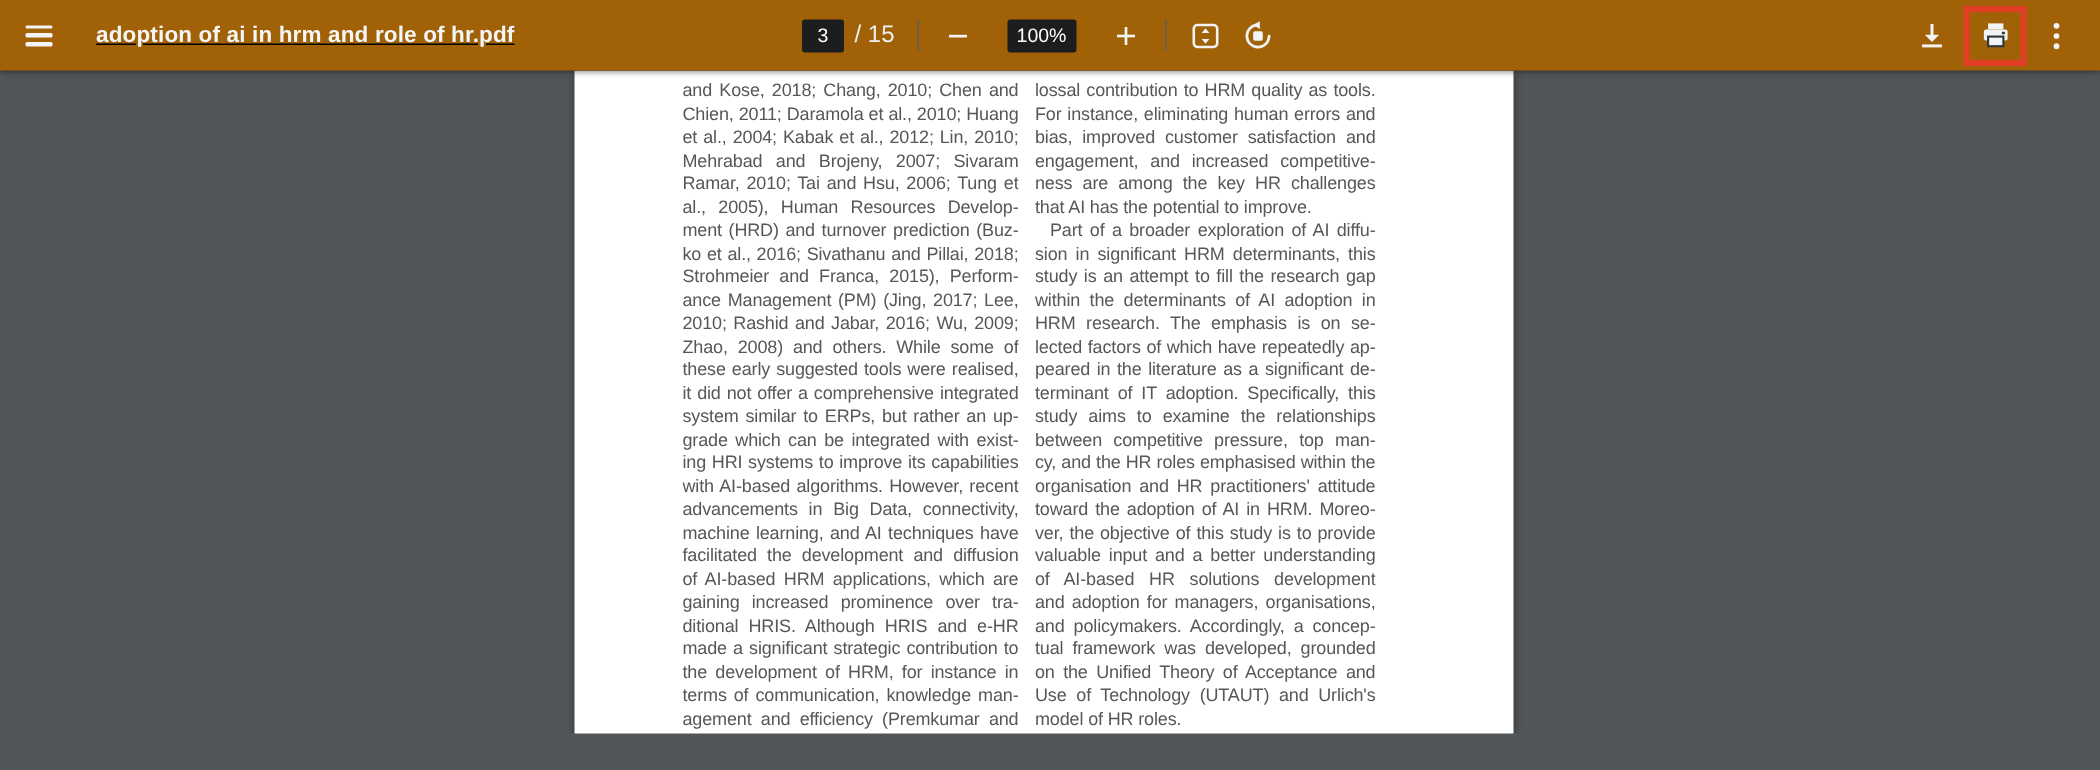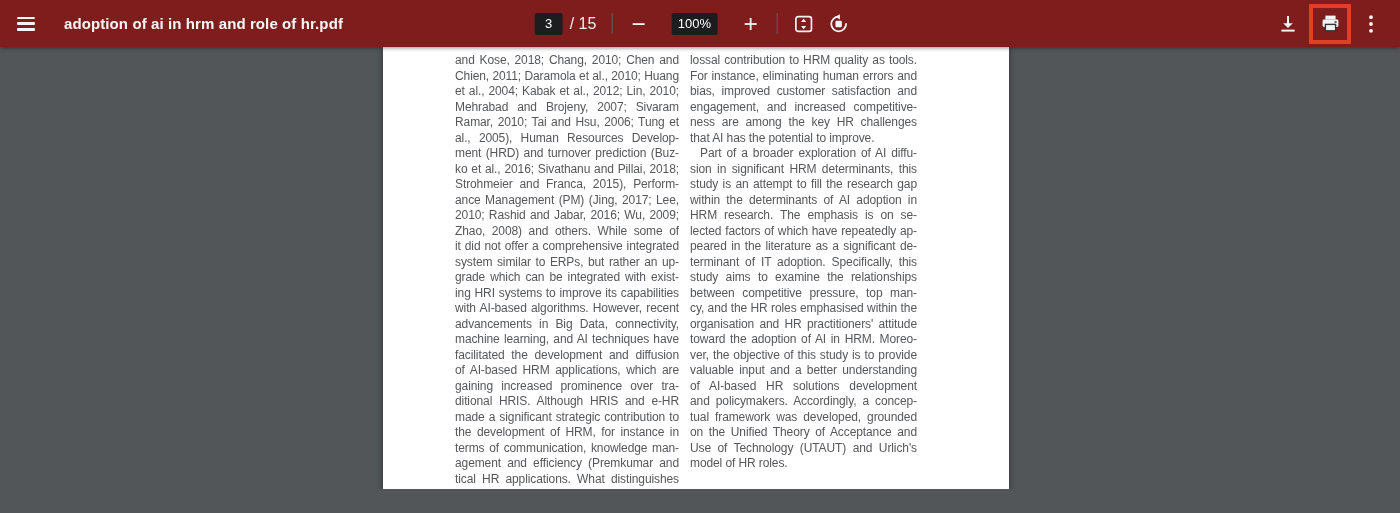--- a/index.html
+++ b/index.html
@@ -1,23 +1,24 @@
 <!DOCTYPE html>
 <html><head>
 <meta charset="utf-8">
 <style>
   * { margin: 0; padding: 0; box-sizing: border-box; }
   html, body { width: 1400px; height: 513px; overflow: hidden; background: #535659;
     font-family: "Liberation Sans", sans-serif; }
 
   
   .toolbar {
-    position: relative; width: 100%; height: 47px; background: #7f1d1d;
+    position: relative; width: 100%; height: 47px; background: #a16207;
     display: flex; align-items: center; z-index: 5;
     box-shadow: 0 1px 4px rgba(0,0,0,0.45);
+    text-decoration: underline;
   }
   .tb-btn {
     background: transparent; border: none; cursor: pointer;
     display: flex; align-items: center; justify-content: center;
     padding: 0; color: #f1f3f4;
   }
   .menu-btn { margin-left: 13px; width: 26px; height: 26px; }
   .hamburger { width: 18px; height: 14px; display: flex; flex-direction: column; justify-content: space-between; }
   .hamburger span { display: block; height: 2.2px; background: #f1f3f4; border-radius: 1px; }
   .doc-title {
@@ -164,20 +165,21 @@
         <div class="tl">et al., 2004; Kabak et al., 2012; Lin, 2010;</div>
         <div class="tl">Mehrabad and Brojeny, 2007; Sivaram and</div>
         <div class="tl">Ramar, 2010; Tai and Hsu, 2006; Tung et</div>
         <div class="tl">al., 2005), Human Resources Develop-</div>
         <div class="tl">ment (HRD) and turnover prediction (Buz-</div>
         <div class="tl">ko et al., 2016; Sivathanu and Pillai, 2018;</div>
         <div class="tl">Strohmeier and Franca, 2015), Perform-</div>
         <div class="tl">ance Management (PM) (Jing, 2017; Lee,</div>
         <div class="tl">2010; Rashid and Jabar, 2016; Wu, 2009;</div>
         <div class="tl">Zhao, 2008) and others. While some of</div>
+        <div class="tl">these early suggested tools were realised,</div>
         <div class="tl">it did not offer a comprehensive integrated</div>
         <div class="tl">system similar to ERPs, but rather an up-</div>
         <div class="tl">grade which can be integrated with exist-</div>
         <div class="tl">ing HRI systems to improve its capabilities</div>
         <div class="tl">with AI-based algorithms. However, recent</div>
         <div class="tl">advancements in Big Data, connectivity,</div>
         <div class="tl">machine learning, and AI techniques have</div>
         <div class="tl">facilitated the development and diffusion</div>
         <div class="tl">of AI-based HRM applications, which are</div>
         <div class="tl">gaining increased prominence over tra-</div>
@@ -204,20 +206,21 @@
         <div class="tl">peared in the literature as a significant de-</div>
         <div class="tl">terminant of IT adoption. Specifically, this</div>
         <div class="tl">study aims to examine the relationships</div>
         <div class="tl">between competitive pressure, top man-</div>
         <div class="tl">cy, and the HR roles emphasised within the</div>
         <div class="tl">organisation and HR practitioners' attitude</div>
         <div class="tl">toward the adoption of AI in HRM. Moreo-</div>
         <div class="tl">ver, the objective of this study is to provide</div>
         <div class="tl">valuable input and a better understanding</div>
         <div class="tl">of AI-based HR solutions development</div>
+        <div class="tl">and adoption for managers, organisations,</div>
         <div class="tl">and policymakers. Accordingly, a concep-</div>
         <div class="tl">tual framework was developed, grounded</div>
         <div class="tl">on the Unified Theory of Acceptance and</div>
         <div class="tl">Use of Technology (UTAUT) and Urlich's</div>
         <div class="tl end">model of HR roles.</div>
       </div>
   </div>
 </main>
 
 </body></html>

